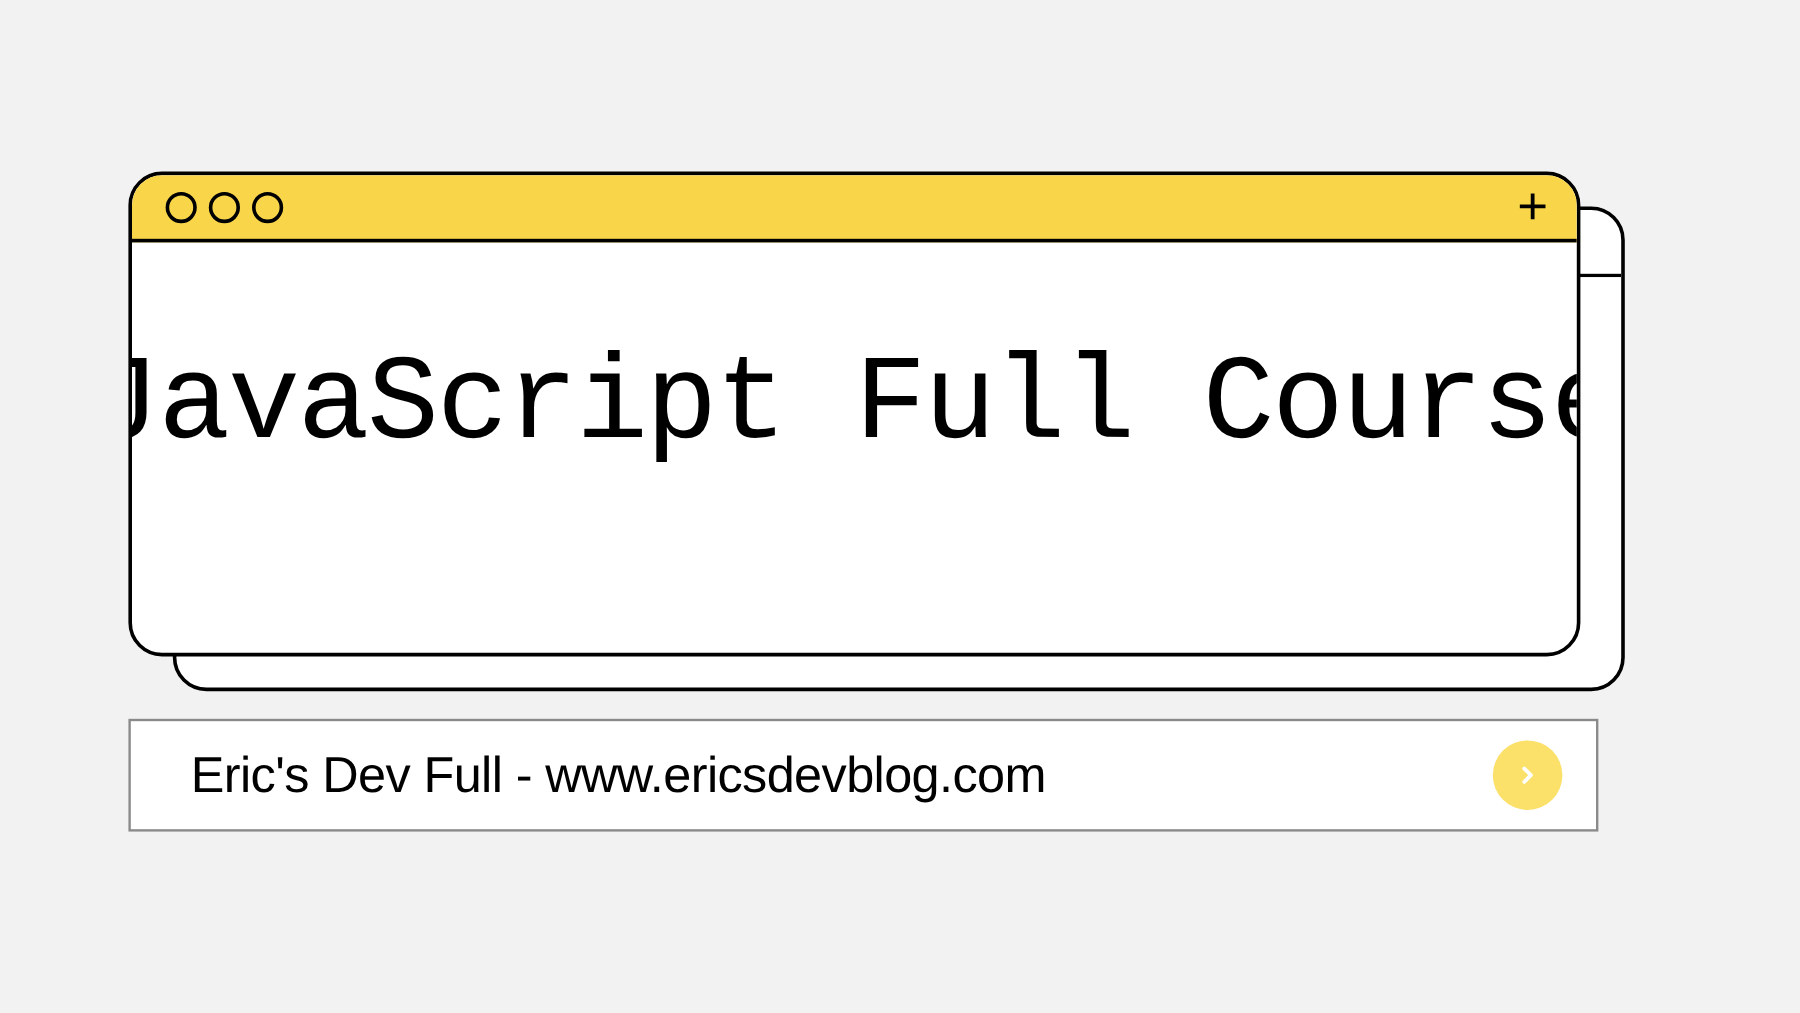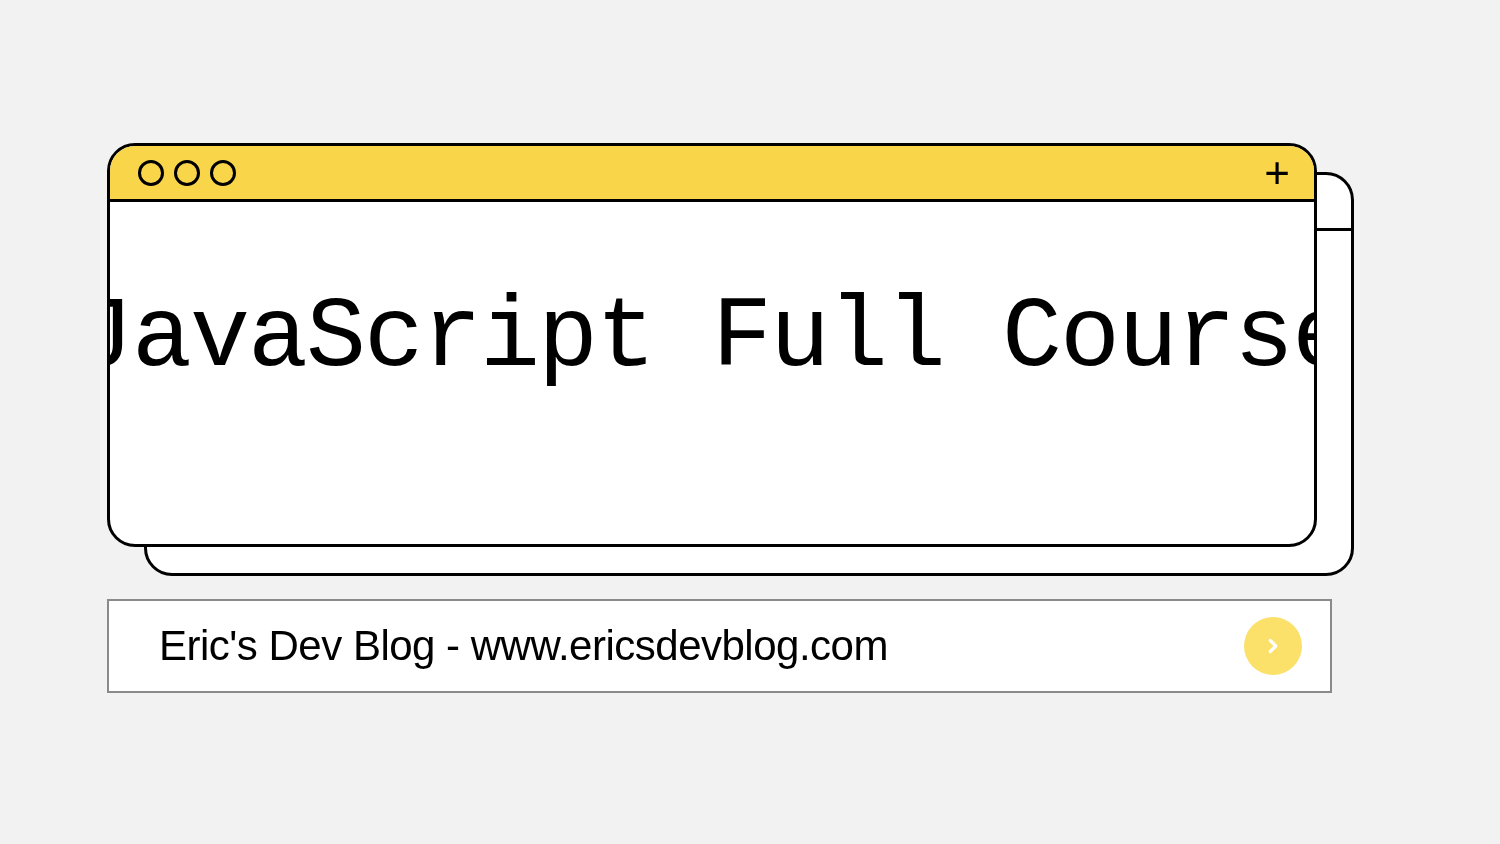--- a/index.html
+++ b/index.html
@@ -143,21 +143,21 @@
         <div class="traffic-light"></div>
       </div>
       <div class="plus-icon">+</div>
     </div>
     <div class="window-body">
       <div class="title-text">JavaScript Full Course</div>
     </div>
   </div>
 
   <div class="address-bar">
-    <div class="address-text">Eric's Dev Blog - www.ericsdevblog.com</div>
+    <div class="address-text">Eric's Dev Full - www.ericsdevblog.com</div>
     <div class="go-button">
       <svg viewBox="0 0 24 24" fill="none" stroke="#ffffff" stroke-width="3.5" stroke-linecap="round" stroke-linejoin="round">
         <polyline points="9 18 15 12 9 6"></polyline>
       </svg>
     </div>
   </div>
 
 </div>
 
 </body></html>

